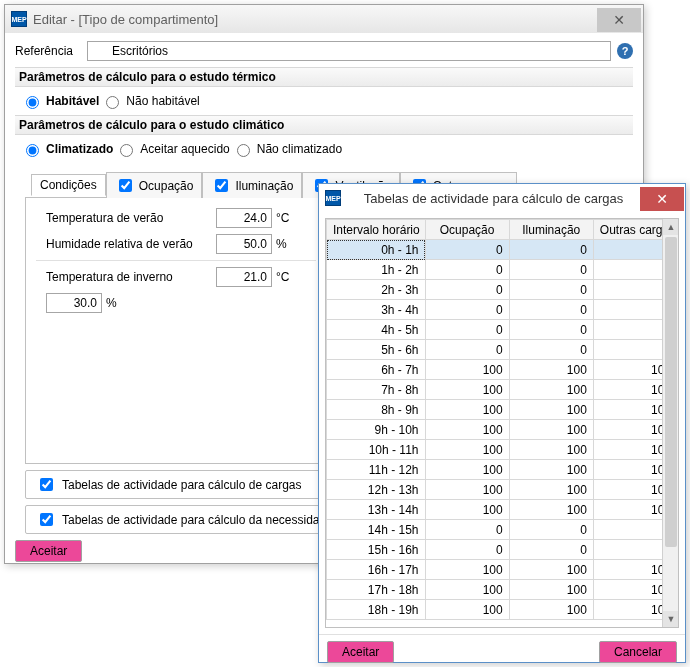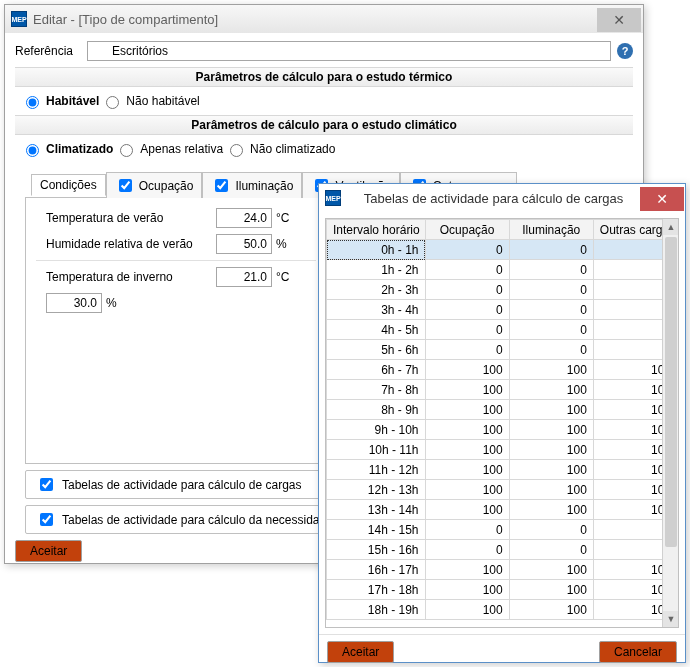--- a/index.html
+++ b/index.html
@@ -93,21 +93,20 @@
     font-size: 11px;
     margin-left: 6px;
   }
   .group-header {
     background: linear-gradient(#fafafa,#ececec);
     border-top: 1px solid #d8d8d8;
     border-bottom: 1px solid #d8d8d8;
     padding: 2px 4px;
     font-weight: bold;
     margin: 2px 0 4px 0;
-    text-align: center;
   }
   .radio-row { display: flex; gap: 2px; padding: 2px 6px 4px 6px; }
   .radio-row label { display: inline-flex; align-items: center; gap: 4px; }
   .tabs {
     display: flex;
     align-items: center;
     border-bottom: 1px solid #c0c0c0;
     padding-left: 6px;
     margin-top: 6px;
   }
@@ -145,21 +144,21 @@
   .divider { height: 1px; background: #e0e0e0; margin: 6px 0 6px -10px; width: 280px;}
   .nav-arrow {
     width: 22px; height: 22px;
     display: inline-flex; align-items: center; justify-content: center;
     color: #1040c0; font-size: 16px; font-weight: bold;
     border: 1px solid transparent;
   }
   .chk-row { display: flex; align-items: center; gap: 6px; padding: 4px 10px; border: 1px solid #c0c0c0; margin: 6px 0; border-radius: 2px;}
   .btn {
     border: 1px solid #a0a0a0;
-    background: #c2410c;
+    background: #ec4899;
     padding: 3px 14px;
     font-family: inherit;
     font-size: 12px;
     border-radius: 2px;
     cursor: default;
   }
   
   .table-wrap {
     border: 1px solid #c0c0c0;
     margin: 6px;
@@ -234,21 +233,21 @@
         </label>
     </div>
     <div class="group-header">Parâmetros de cálculo para o estudo climático</div>
     <div class="radio-row">
       <label>
           <input type="radio" name="climate" checked="" style=""> 
           <b>Climatizado</b>
         </label>
       <label>
           <input type="radio" name="climate" style=""> 
-          <span>Apenas relativa</span>
+          <span>Aceitar aquecido</span>
         </label>
       <label>
           <input type="radio" name="climate" style=""> 
           <span>Não climatizado</span>
         </label>
     </div>
 
     <div style="padding:4px 2px 0 10px;">
       <div class="tabs">
         <div class="tab active">

